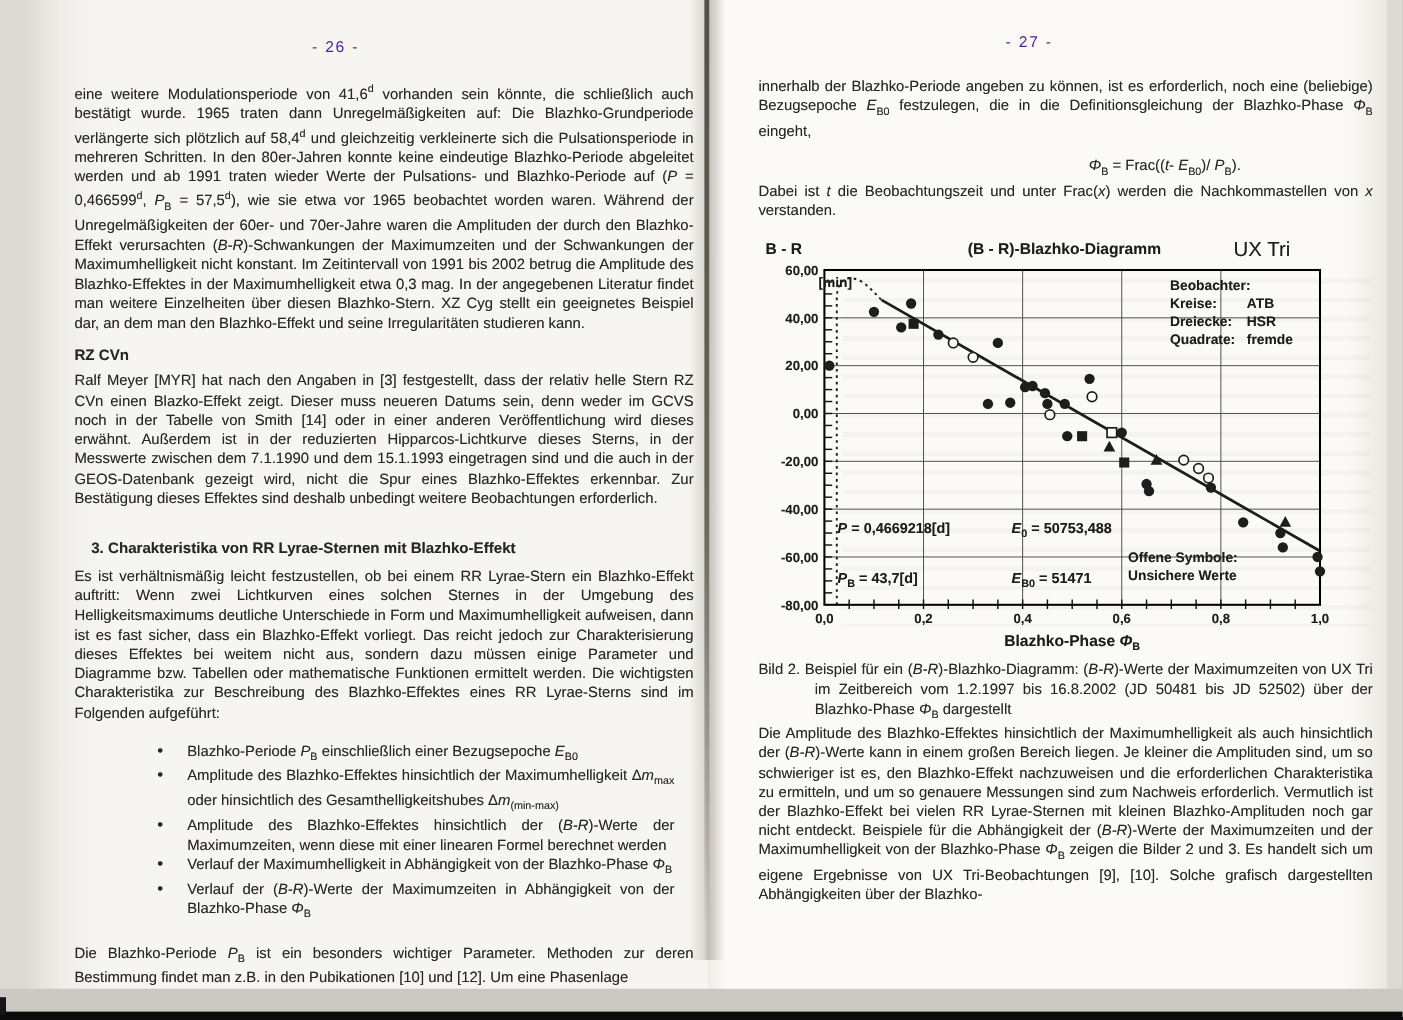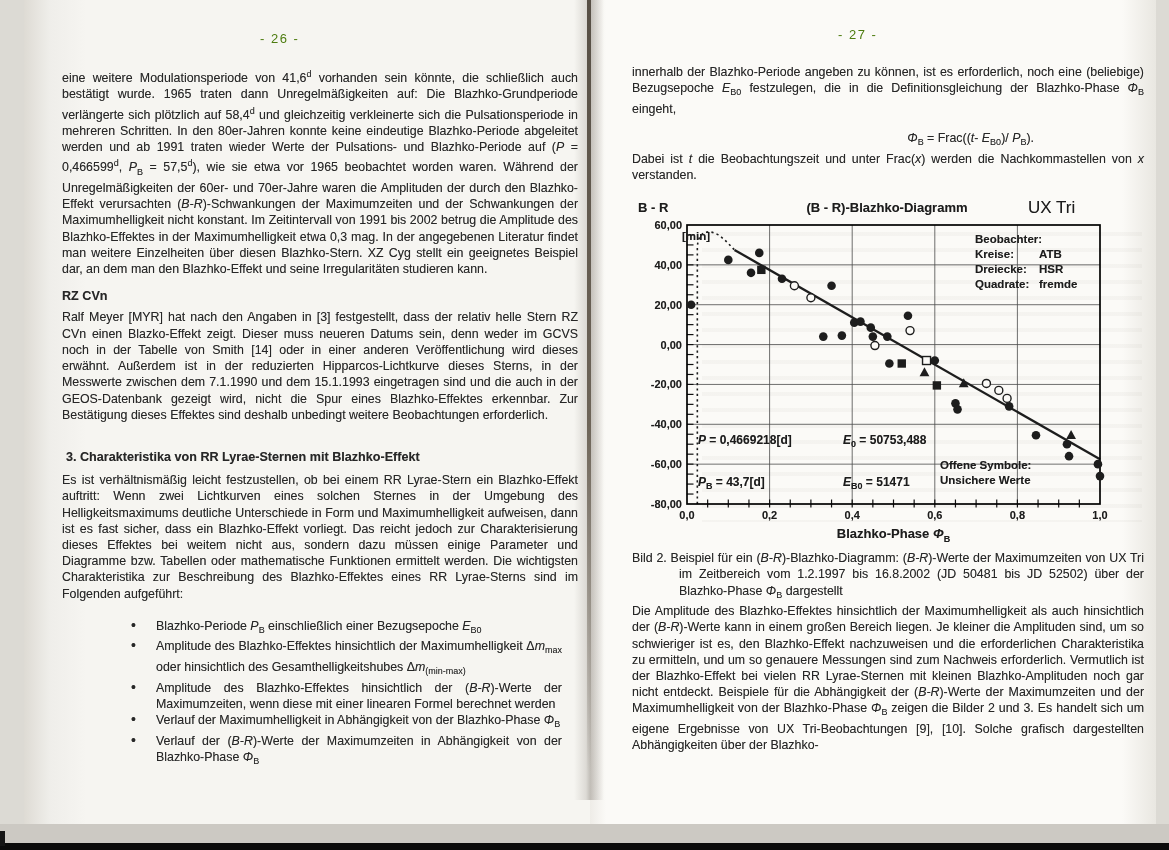--- a/index.html
+++ b/index.html
@@ -11,34 +11,34 @@
   .page-right { left:590px; width:566px; height:827px;
       background:linear-gradient(90deg,#eeece7 0,#fbfaf7 16px,#fbfaf7 94%,#e9e7e1 100%); }
   .gutter-shadow { position:absolute; left:574px; top:0; width:30px; height:800px;
       background:linear-gradient(90deg,rgba(90,80,70,0) 0,rgba(90,80,70,0.16) 40%,rgba(70,60,50,0.28) 52%,rgba(90,80,70,0) 100%); }
   .gutter-line { position:absolute; left:587px; top:0; width:4px; height:772px;
       background:linear-gradient(180deg,#574f45 0,#6d6458 55%,rgba(110,100,88,0.25) 90%,rgba(110,100,88,0) 100%); }
   .bottom-gray  { position:absolute; left:0; top:824px; width:1169px; height:19px; background:#ccc9c3; }
   .bottom-black { position:absolute; left:0; top:843px; width:1169px; height:7px; background:#0b0b0b; }
   .corner-mark  { position:absolute; left:0; top:831px; width:5px; height:15px; background:#151515; }
 
-  .pg-num { position:absolute; font-size:13px; letter-spacing:1.5px; color:#4d7c0f; }
+  .pg-num { position:absolute; font-size:13px; letter-spacing:1.5px; color:#4c1d95; }
   .pg-num-left  { left:260px; top:31px; }
   .pg-num-right { left:838px; top:27px; }
 
   .content { position:absolute; font-size:12.4px; line-height:16.2px; color:#272727;
              text-align:justify; text-shadow:0 0 0.4px rgba(40,40,40,0.4); }
   .content-left  { left:62px;  top:66px; width:516px; }
   .content-right { left:632px; top:64px; width:512px; }
   .content p { margin:0; }
   .content i { font-style:italic; }
   .content sub, .content sup, .chart sub { font-size:9px; }
   h4 { margin:0; font-size:12.6px; font-weight:700; text-align:left; }
   .h-rz   { margin:11px 0 5px; }
-  .h-sec3 { margin:26px 4px 7px; }
+  .h-sec3 { margin:26px 14px 7px; }
   ul.blt { list-style:none; margin:16px; padding:0; }
   ul.blt li { position:relative; padding-left:78px; }
   ul.blt li::before { content:"\2022"; position:absolute; left:53px; top:-1px; font-size:14px; }
   .p-after-bullets { margin-top:18px; }
   .formula { margin:13px 110px 0 0; text-align:right; }
   .rp2 { margin-top:17px; }
   .caption { margin-top:8px; padding-left:47px; text-indent:-47px; }
   .rp3 { margin-top:29px; }
 
   .chart { position:relative; width:514px; height:348px; margin-top:19px; text-align:left; }
@@ -82,20 +82,21 @@
     <p>Ralf Meyer [MYR] hat nach den Angaben in [3] festgestellt, dass der relativ helle Stern RZ CVn einen Blazko-Effekt zeigt. Dieser muss neueren Datums sein, denn weder im GCVS noch in der Tabelle von Smith [14] oder in einer anderen Veröffentlichung wird dieses erwähnt. Außerdem ist in der reduzierten Hipparcos-Lichtkurve dieses Sterns, in der Messwerte zwischen dem 7.1.1990 und dem 15.1.1993 eingetragen sind und die auch in der GEOS-Datenbank gezeigt wird, nicht die Spur eines Blazhko-Effektes erkennbar. Zur Bestätigung dieses Effektes sind deshalb unbedingt weitere Beobachtungen erforderlich.</p>
     <h4 class="h-sec3">3. Charakteristika von RR Lyrae-Sternen mit Blazhko-Effekt</h4>
     <p>Es ist verhältnismäßig leicht festzustellen, ob bei einem RR Lyrae-Stern ein Blazhko-Effekt auftritt: Wenn zwei Lichtkurven eines solchen Sternes in der Umgebung des Helligkeitsmaximums deutliche Unterschiede in Form und Maximumhelligkeit aufweisen, dann ist es fast sicher, dass ein Blazhko-Effekt vorliegt. Das reicht jedoch zur Charakterisierung dieses Effektes bei weitem nicht aus, sondern dazu müssen einige Parameter und Diagramme bzw. Tabellen oder mathematische Funktionen ermittelt werden. Die wichtigsten Charakteristika zur Beschreibung des Blazhko-Effektes eines RR Lyrae-Sterns sind im Folgenden aufgeführt:</p>
     <ul class="blt">
       <li>Blazhko-Periode <i>P</i><sub>B</sub> einschließlich einer Bezugsepoche <i>E</i><sub>B0</sub></li>
       <li>Amplitude des Blazhko-Effektes hinsichtlich der Maximumhelligkeit Δ<i>m</i><sub>max</sub> oder hinsichtlich des Gesamthelligkeitshubes Δ<i>m</i><sub>(min-max)</sub></li>
       <li>Amplitude des Blazhko-Effektes hinsichtlich der (<i>B-R</i>)-Werte der Maximumzeiten, wenn diese mit einer linearen Formel berechnet werden</li>
       <li>Verlauf der Maximumhelligkeit in Abhängigkeit von der Blazhko-Phase <i>Φ</i><sub>B</sub></li>
       <li>Verlauf der (<i>B-R</i>)-Werte der Maximumzeiten in Abhängigkeit von der Blazhko-Phase <i>Φ</i><sub>B</sub></li>
     </ul>
+    <p class="p-after-bullets">Die Blazhko-Periode <i>P</i><sub>B</sub> ist ein besonders wichtiger Parameter. Methoden zur deren Bestimmung findet man z.B. in den Pubikationen [10] und [12]. Um eine Phasenlage</p>
   </div>
 
   <div class="content content-right">
     <p>innerhalb der Blazhko-Periode angeben zu können, ist es erforderlich, noch eine (beliebige) Bezugsepoche <i>E</i><sub>B0</sub> festzulegen, die in die Definitionsgleichung der Blazhko-Phase <i>Φ</i><sub>B</sub> eingeht,</p>
     <div class="formula"><i>Φ</i><sub>B</sub> = Frac((<i>t</i>- <i>E</i><sub>B0</sub>)/ <i>P</i><sub>B</sub>).</div>
     <p class="rp2">Dabei ist <i>t</i> die Beobachtungszeit und unter Frac(<i>x</i>) werden die Nachkommastellen von <i>x</i> verstanden.</p>
 
     <div class="chart">
       <div class="ghost"></div>
       <svg id="chart-svg" width="514" height="348">

